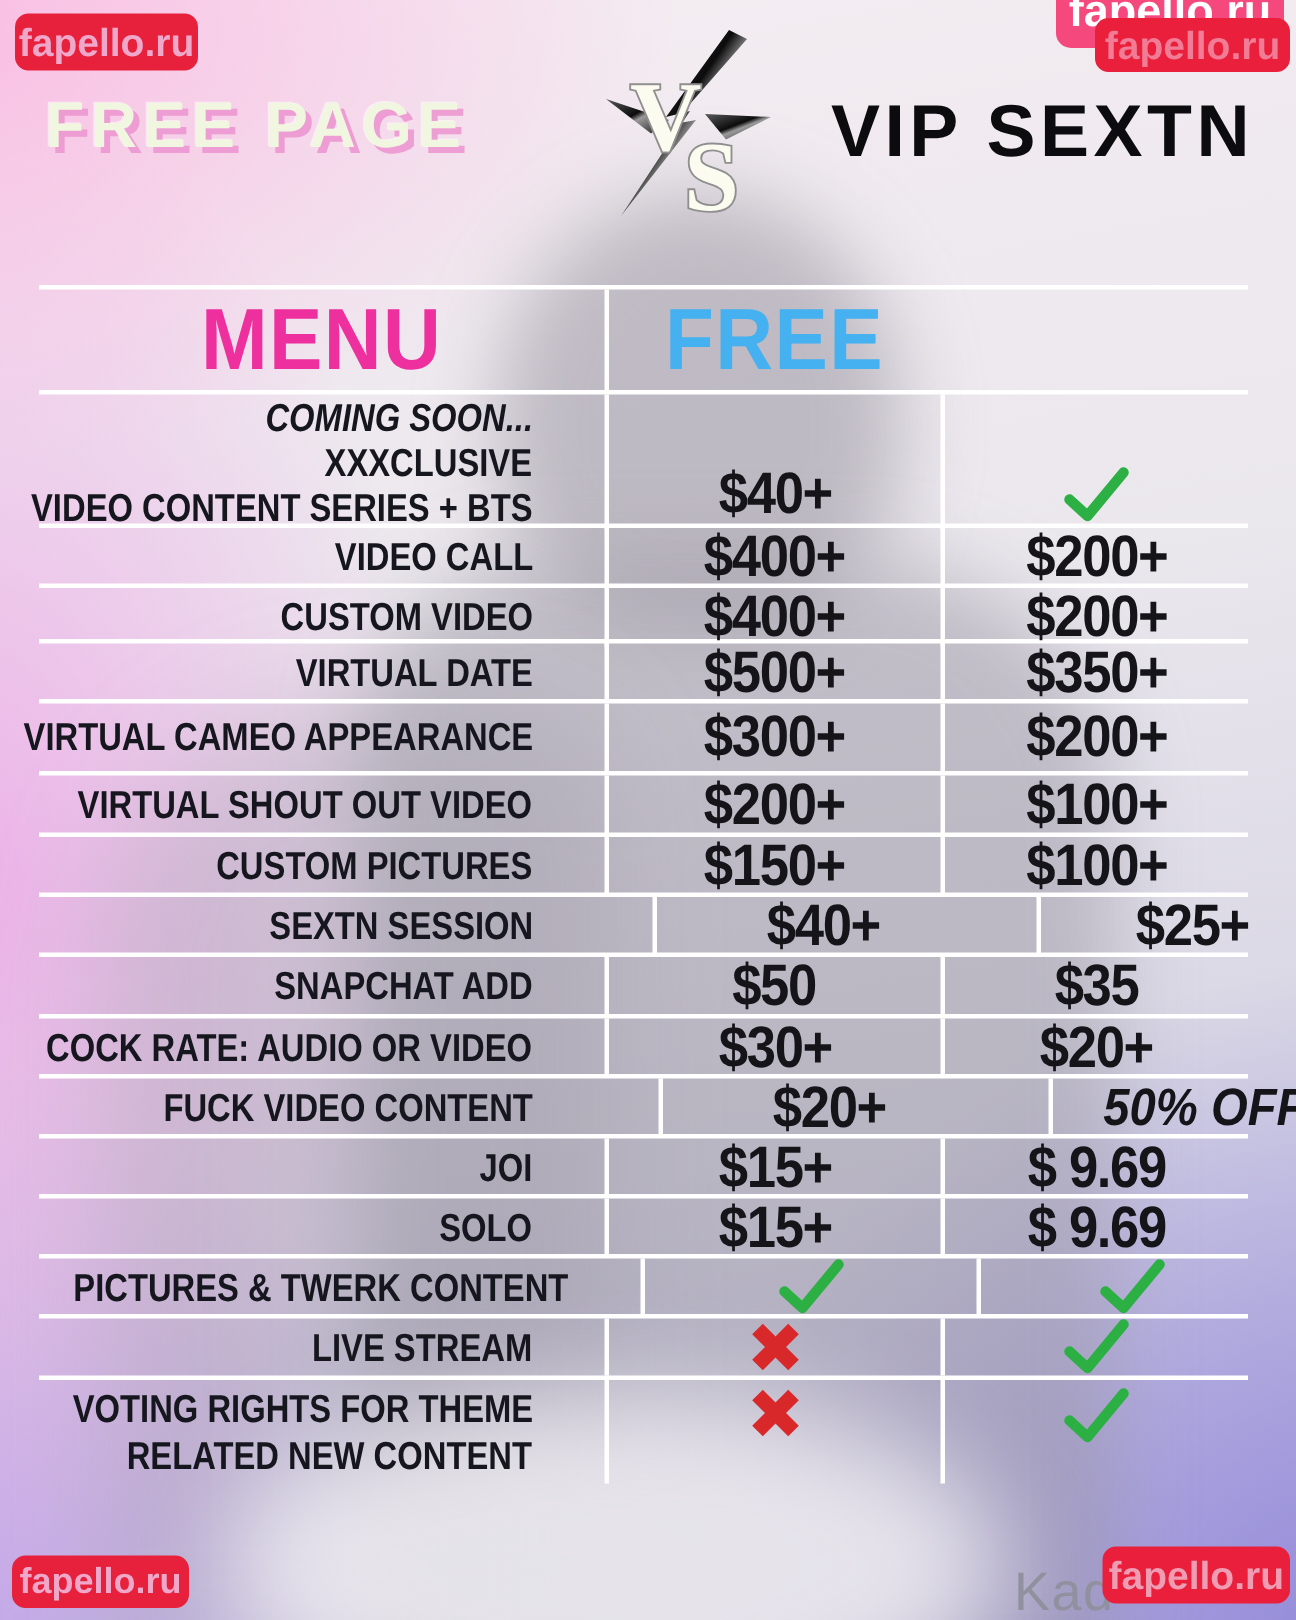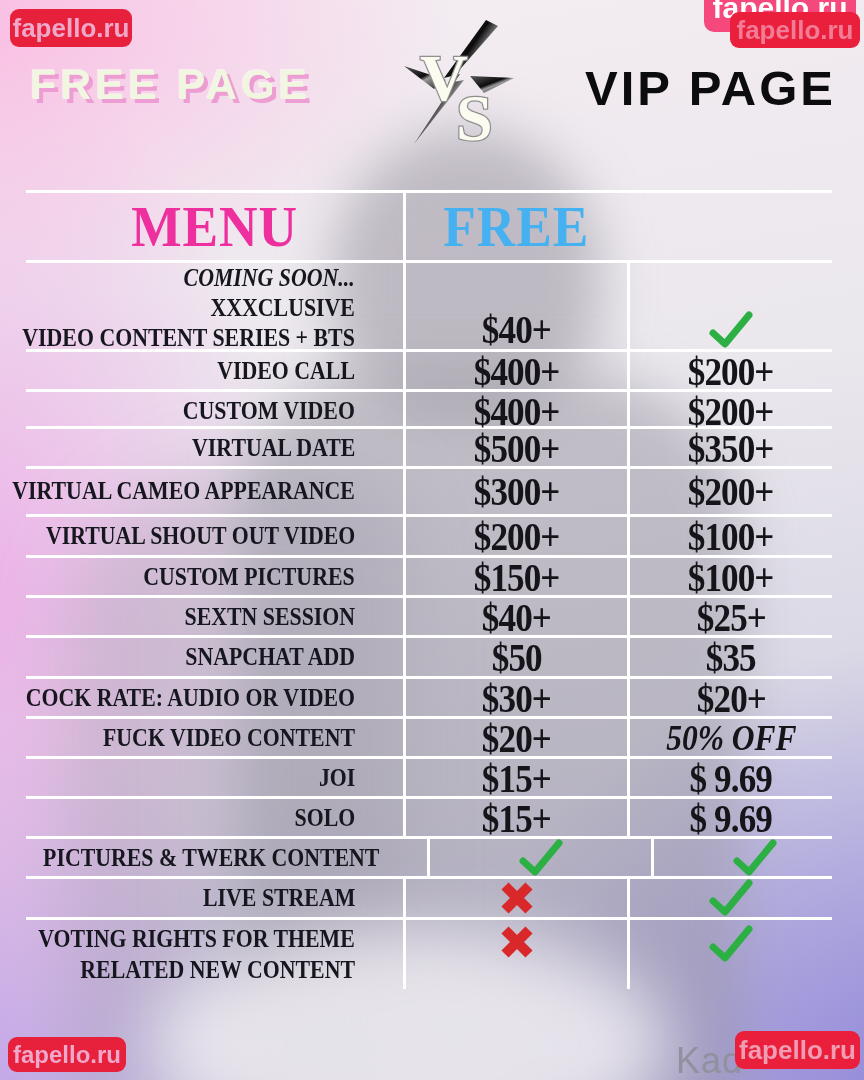--- a/index.html
+++ b/index.html
@@ -32,21 +32,21 @@
 
   
   #free-title{position:absolute;left:30px;top:60px;font-size:43px;font-weight:bold;letter-spacing:4px;
     color:#f0f6df;text-shadow:4px 4px 0 rgba(236,154,210,0.95),-1px -1px 0 rgba(255,255,255,0.55);z-index:10;}
   #vip-title{position:absolute;right:28px;top:60px;font-size:49px;font-weight:bold;letter-spacing:3px;color:#0c0c0e;z-index:10;}
   #vs-emblem{position:absolute;left:398px;top:20px;width:122px;height:124px;z-index:11;}
 
   
   #comparison-table{position:absolute;left:26px;top:190px;width:806px;z-index:20;}
   .trow{display:grid;grid-template-columns:377px 224px 205px;border-top:3px solid #ffffff;box-sizing:border-box;}
-  .cell{box-sizing:border-box;font-family:Liberation Serif, serif;}
+  .cell{box-sizing:border-box;}
   .cell.val{border-left:3px solid #ffffff;display:flex;align-items:center;justify-content:center;overflow:visible;}
   .thead{height:70px;}
   .hcell{display:flex;align-items:center;justify-content:center;}
   .hcell span{font-size:58px;font-weight:bold;letter-spacing:1px;transform:scaleX(0.92);line-height:1;}
   .lab{display:flex;flex-direction:column;justify-content:center;align-items:flex-end;padding-right:48px;}
   .lab .line{font-size:26px;font-weight:bold;color:#16161e;white-space:nowrap;line-height:1.16;
              transform:scaleX(0.84);transform-origin:100% 50%;}
   .lab .line.it{font-style:italic;}
   .price{font-size:39px;font-weight:bold;color:#141419;transform:scaleX(0.9);letter-spacing:-1px;line-height:1;white-space:nowrap;}
   .price.disc{font-style:italic;font-size:35px;letter-spacing:0;}
@@ -87,21 +87,21 @@
       <stop offset="0.55" stop-color="#9a9a9a"></stop>
         <stop offset="1" stop-color="#111111"></stop>
     </linearGradient>
   </defs>
   <polygon points="88,0 46,58 62,54 16,124 66,60 50,63 100,6" fill="url(#mg)"></polygon>
   <polygon points="6,46 48,60 36,69" fill="url(#mg)"></polygon>
   <polygon points="116,58 72,56 86,73" fill="url(#mg)"></polygon>
   <text x="22" y="80" font-family="Liberation Serif, serif" font-size="66" font-weight="bold" fill="#fbfbf0" stroke="#8f8f8f" stroke-width="2.5" paint-order="stroke">V</text>
   <text x="58" y="120" font-family="Liberation Serif, serif" font-size="66" font-weight="bold" fill="#fbfbf0" stroke="#8f8f8f" stroke-width="2.5" paint-order="stroke">S</text>
 </svg>
-<div id="vip-title">VIP PAGE</div>
+<div id="vip-title">VIP SEXTN</div>
 
 <div id="comparison-table">
   <div class="trow thead">
     <div class="cell hcell">
         <span style="color: rgb(238, 47, 158);">MENU</span>
       </div>
     <div class="cell hcell val">
         <span style="color: rgb(69, 177, 240);">FREE</span>
       </div>
   </div>
@@ -180,21 +180,21 @@
         <div class="cell lab">
           <div class="line">CUSTOM PICTURES</div>
         </div>
         <div class="cell val free">
           <span class="price">$150+</span>
         </div>
         <div class="cell val vip">
           <span class="price">$100+</span>
         </div>
       </div>
-      <div class="trow" style="height: 40px;">
+      <div class="trow" style="height: 40px; gap: 32px;">
         <div class="cell lab">
           <div class="line">SEXTN SESSION</div>
         </div>
         <div class="cell val free">
           <span class="price">$40+</span>
         </div>
         <div class="cell val vip">
           <span class="price">$25+</span>
         </div>
       </div>
@@ -213,21 +213,21 @@
         <div class="cell lab">
           <div class="line">COCK RATE: AUDIO OR VIDEO</div>
         </div>
         <div class="cell val free">
           <span class="price">$30+</span>
         </div>
         <div class="cell val vip">
           <span class="price">$20+</span>
         </div>
       </div>
-      <div class="trow" style="height: 40px;">
+      <div class="trow" style="height: 40px; gap: 36px;">
         <div class="cell lab">
           <div class="line">FUCK VIDEO CONTENT</div>
         </div>
         <div class="cell val free">
           <span class="price">$20+</span>
         </div>
         <div class="cell val vip">
           <span class="price disc">50% OFF</span>
         </div>
       </div>

